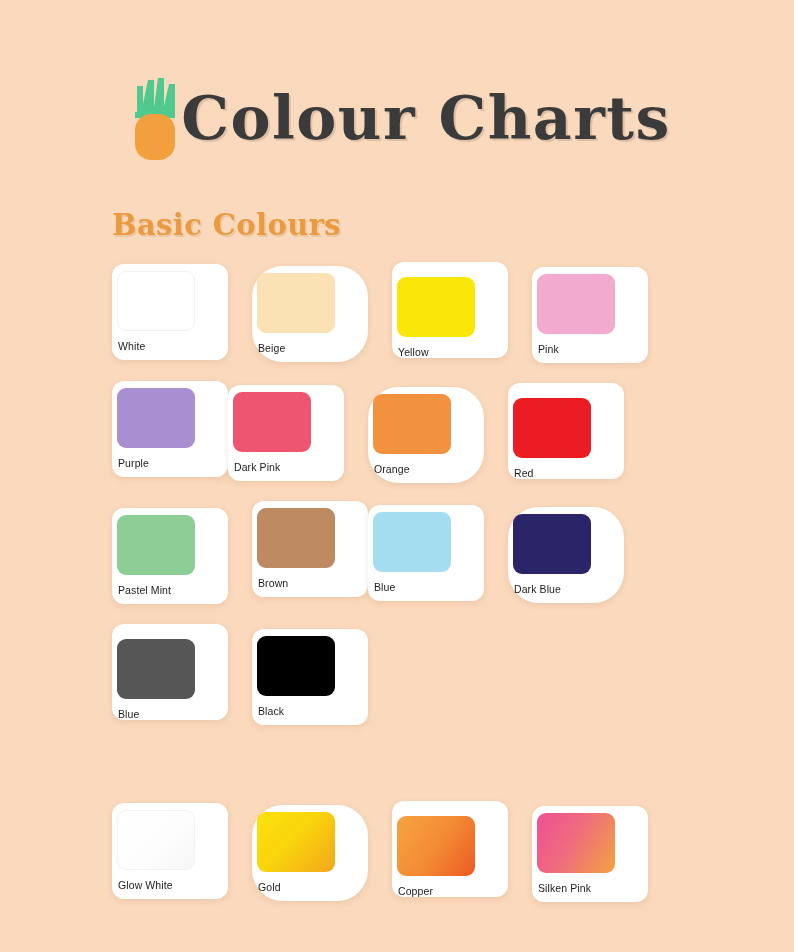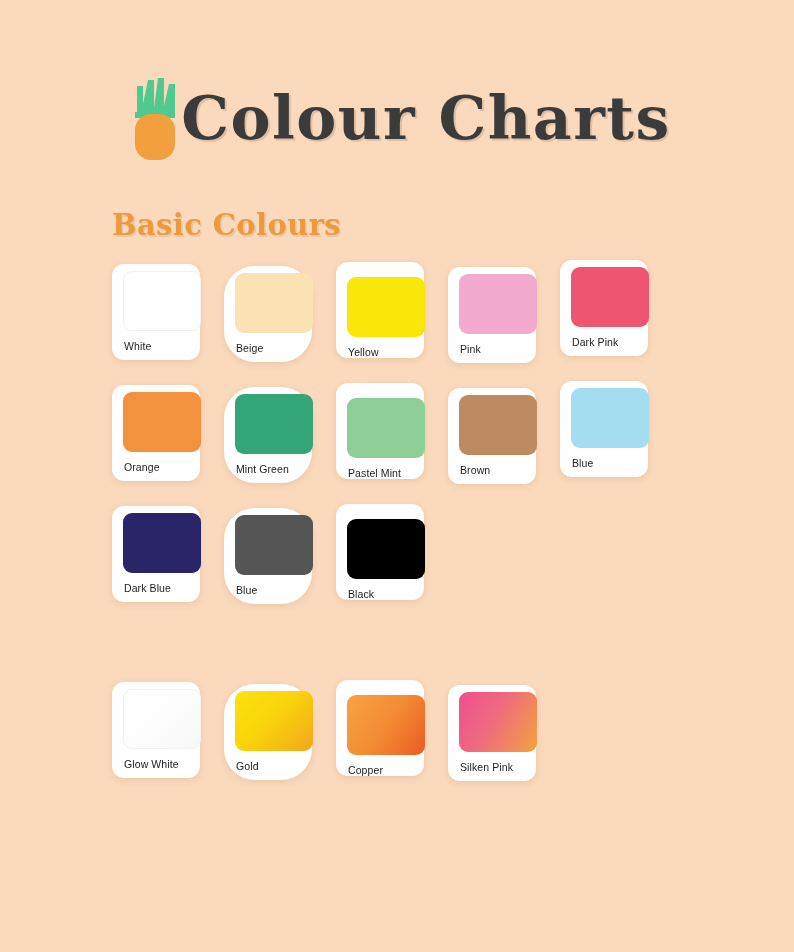--- a/index.html
+++ b/index.html
@@ -61,26 +61,26 @@
   }
 
   
   .swatch-grid {
     display: flex;
     flex-wrap: wrap;
     width: 580px;
     gap: 0;
   }
   .swatch-card {
-    width: 88px;
+    width: 116px;
     height: 96px;
     background: #ffffff;
     border-radius: 12px;
     box-shadow: 0 2px 6px rgba(170,120,80,0.18);
-    padding: 7px 7px 0 11px;
+    padding: 7px 7px 0 5px;
     margin-right: 24px;
     margin-bottom: 22px;
     display: flex;
     flex-direction: column;
   }
   .swatch-card:nth-child(5n) { margin-right: 0; }
 
   
   .swatch-card:nth-child(5n+1) { margin-top: 0px; }
   .swatch-card:nth-child(5n+2) { margin-top: 2px; border-radius: 31px; }
@@ -137,30 +137,34 @@
       </div>
       <div class="swatch-card">
         <div class="swatch-chip" style="background: rgb(248, 231, 8);"></div>
         <div class="swatch-label">Yellow</div>
       </div>
       <div class="swatch-card">
         <div class="swatch-chip" style="background: rgb(242, 171, 206);"></div>
         <div class="swatch-label">Pink</div>
       </div>
       <div class="swatch-card">
+        <div class="swatch-chip" style="background: rgb(169, 143, 210);"></div>
+        <div class="swatch-label">Purple</div>
+      </div>
+      <div class="swatch-card">
         <div class="swatch-chip" style="background: rgb(238, 85, 112);"></div>
         <div class="swatch-label">Dark Pink</div>
       </div>
       <div class="swatch-card">
         <div class="swatch-chip" style="background: rgb(242, 146, 63);"></div>
         <div class="swatch-label">Orange</div>
       </div>
       <div class="swatch-card">
-        <div class="swatch-chip" style="background: rgb(52, 165, 120);"></div>
-        <div class="swatch-label">Mint Green</div>
+        <div class="swatch-chip" style="background: rgb(235, 28, 36);"></div>
+        <div class="swatch-label">Red</div>
       </div>
       <div class="swatch-card">
         <div class="swatch-chip" style="background: rgb(140, 206, 150);"></div>
         <div class="swatch-label">Pastel Mint</div>
       </div>
       <div class="swatch-card">
         <div class="swatch-chip" style="background: rgb(190, 138, 98);"></div>
         <div class="swatch-label">Brown</div>
       </div>
       <div class="swatch-card">

